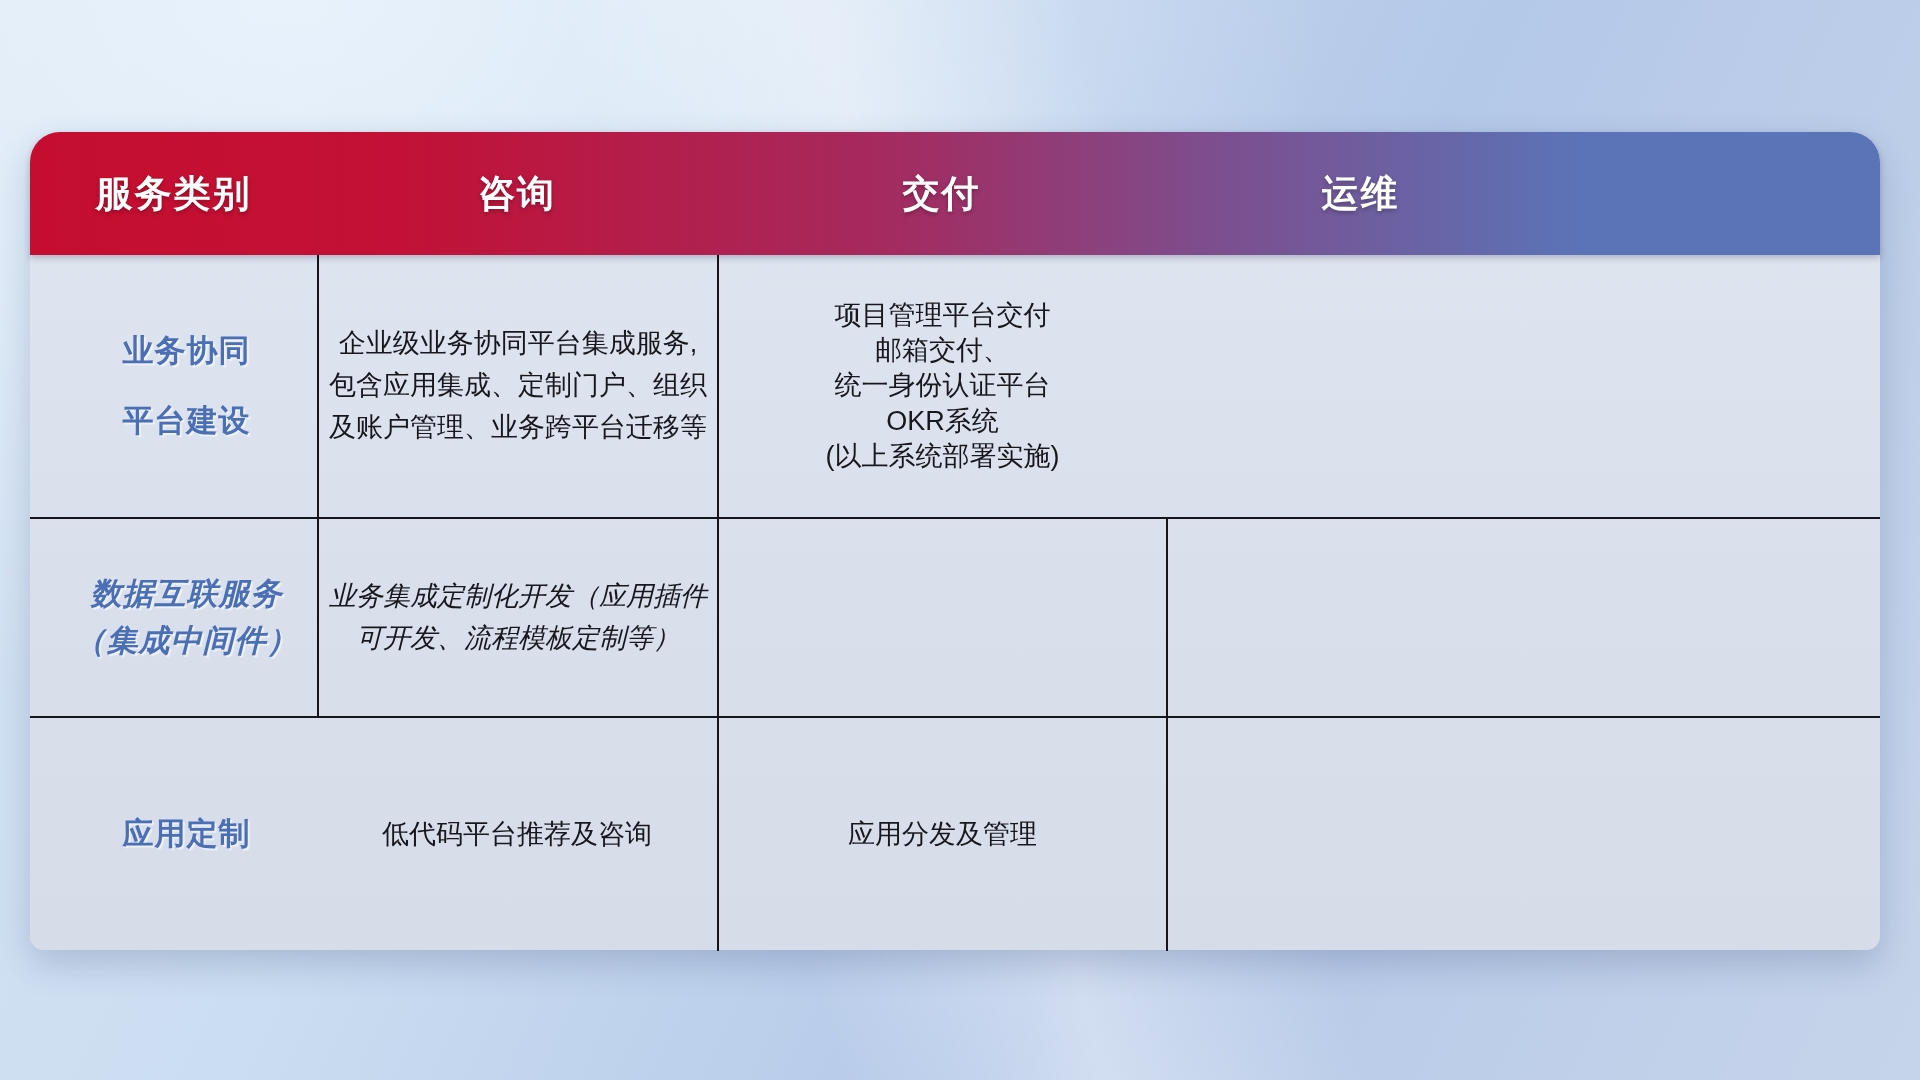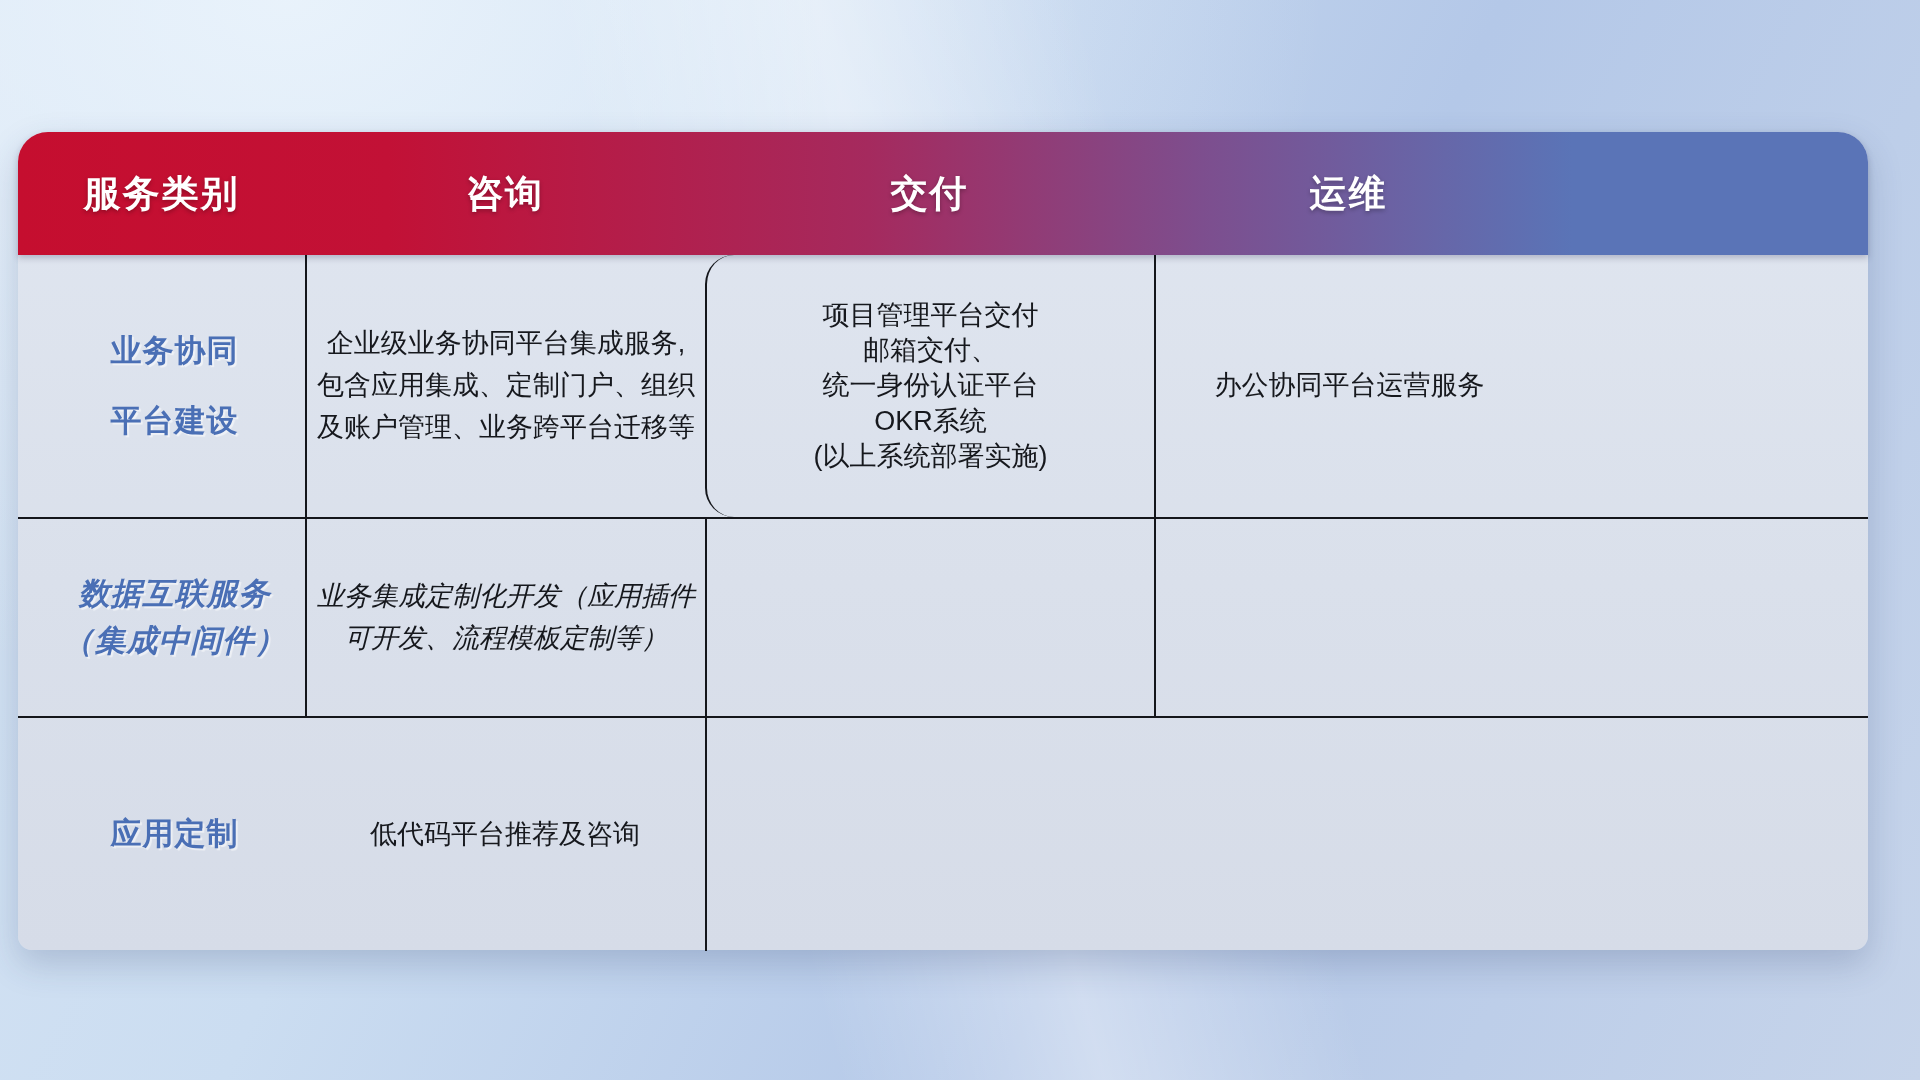--- a/index.html
+++ b/index.html
@@ -5,21 +5,21 @@
   html,body{margin:0;padding:0;}
   body{
     width:1920px;height:1080px;overflow:hidden;position:relative;
     font-family:"Liberation Sans","DejaVu Sans",sans-serif;
     background:
       linear-gradient(75deg, rgba(255,255,255,0) 38%, rgba(255,255,255,0.38) 50%, rgba(255,255,255,0) 62%),
       radial-gradient(ellipse at 15% 0%, rgba(235,244,252,0.9) 0%, rgba(235,244,252,0) 45%),
       linear-gradient(115deg,#d6e4f4 0%,#cbddf1 30%,#b4c8e8 62%,#c6d4ea 100%);
   }
   .panel{
-    position:absolute;left:18px;top:132px;width:1850px;height:818px;
+    position:absolute;left:30px;top:132px;width:1850px;height:818px;
     background:linear-gradient(180deg,#e0e6f0 0%,#dae0eb 55%,#d6dce8 100%);
     border-radius:30px 30px 14px 14px;
     box-shadow:0 14px 34px rgba(45,65,110,0.22);
   }
   .hdr{
     height:123px;display:grid;grid-template-columns:287px 400px 449px 389px 325px;
     align-items:center;border-radius:30px 30px 0 0;
     background:linear-gradient(90deg,#c50e2f 0%,#c21136 20%,#a52a5e 46%,#7d4e8e 64%,#5a74b7 84%,#5a74b7 100%);
     box-shadow:0 3px 6px rgba(40,40,80,0.25);
   }
@@ -36,21 +36,21 @@
     text-align:center;padding:0 10px;box-sizing:border-box;
     font-size:27px;line-height:1.55;color:#16181d;white-space:pre-line;
   }
   .cell.vline{border-left:2px solid #14161b;}
   .cell.cat{
     color:#4a6fb5;font-weight:bold;font-size:31px;line-height:1.5;letter-spacing:1px;
     text-shadow:2px 2px 1px rgba(255,255,255,0.55);
     padding-left:36px;
   }
   .cell.cat.wide{line-height:2.25;}
-  .cell.tight{line-height:1.3;border-radius:29px;}
+  .cell.tight{line-height:1.3;}
 </style>
 </head>
 <body>
 
 <div class="panel">
 
   <div class="hdr">
     <div class="hcell">服务类别</div>
     <div class="hcell">咨询</div>
     <div class="hcell">交付</div>
@@ -61,31 +61,31 @@
     <div class="cell cat wide">业务协同
 平台建设</div>
     <div class="cell vline">企业级业务协同平台集成服务,
 包含应用集成、定制门户、组织
 及账户管理、业务跨平台迁移等</div>
     <div class="cell vline tight">项目管理平台交付
 邮箱交付、
 统一身份认证平台
 OKR系统
 (以上系统部署实施)</div>
-    <div class="cell vline">办公协同平台运营服务</div>
   </div>
 
   <div class="row r2">
     <div class="cell cat">数据互联服务
 （集成中间件）</div>
     <div class="cell vline">业务集成定制化开发（应用插件
 可开发、流程模板定制等）</div>
     <div class="cell vline"></div>
     <div class="cell vline"></div>
   </div>
 
   <div class="row r3">
     <div class="cell cat">应用定制</div>
     <div class="cell">低代码平台推荐及咨询</div>
+    <div class="cell vline">应用分发及管理</div>
     <div class="cell vline"></div>
   </div>
 
 </div>
 
 </body></html>

